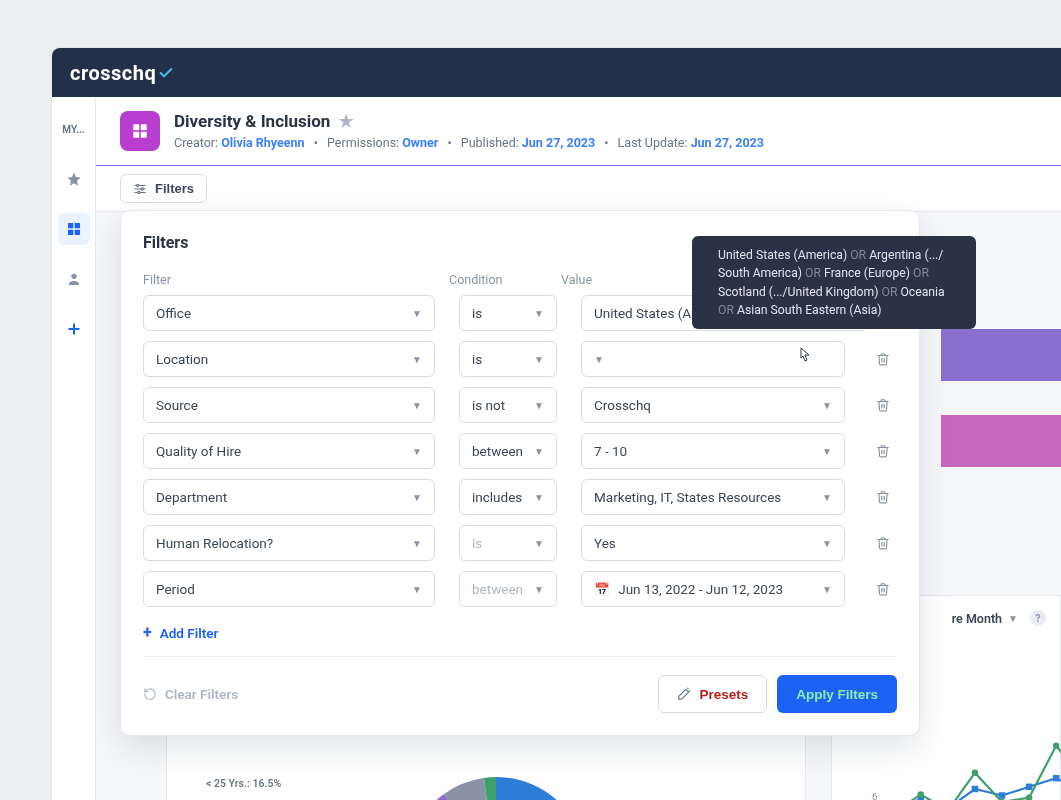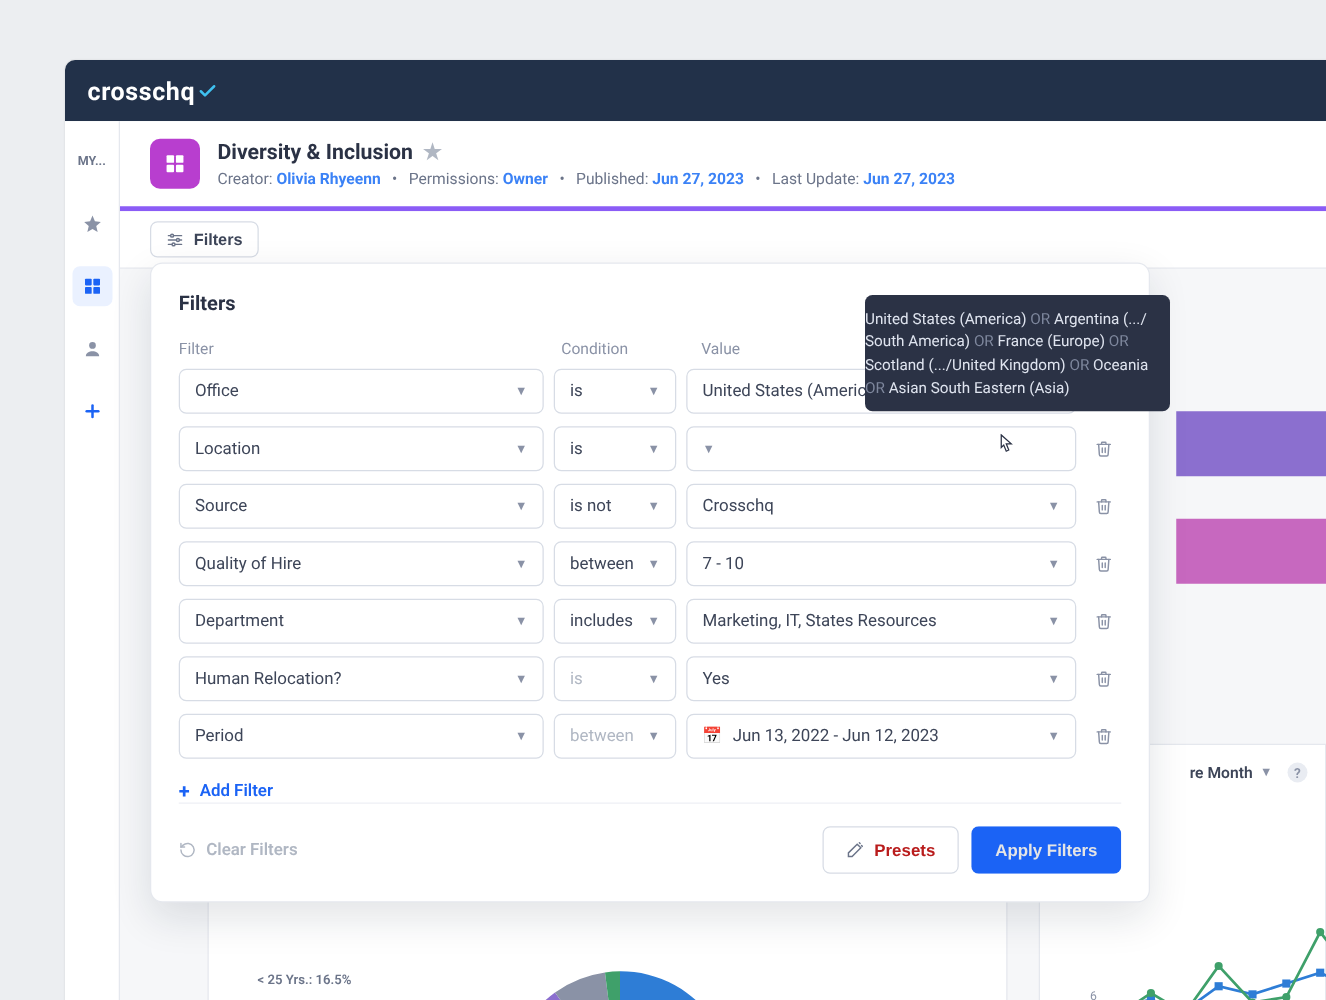--- a/index.html
+++ b/index.html
@@ -40,21 +40,21 @@
     display: flex; flex-direction: column; align-items: center; padding-top: 16px; gap: 18px;
   }
   .sidenav .navitem {
     width: 32px; height: 32px; display: flex; align-items: center; justify-content: center;
     border-radius: 6px; cursor: pointer; font-size: 10px; color: #6b7489; font-weight: 700;
   }
   .sidenav .navitem.active { background: #eaf1ff; color: #1b63f5; }
   .sidenav .navitem svg { width: 16px; height: 16px; }
   .content { flex: 1; position: relative; }
   .page-header {
-    background: #fff; border-bottom: 4px solid #8b5cf6;
+    background: #fff; border-bottom: 1px solid #8b5cf6;
     padding: 14px 24px;
     display: flex; gap: 14px; align-items: flex-start;
   }
   .page-icon {
     width: 40px; height: 40px; background: #b83ecf; border-radius: 8px;
     display: flex; align-items: center; justify-content: center;
   }
   .page-icon svg { width: 18px; height: 18px; fill: #fff; }
   .page-titles h1 { font-size: 17px; font-weight: 700; color: #2b3245; display: inline-flex; align-items: center; gap: 8px; }
   .page-titles h1 .star { color: #b0b7c3; }
@@ -87,21 +87,21 @@
   .filters-panel h2 { font-size: 16px; font-weight: 700; color: #2b3245; margin-bottom: 20px; }
   .filter-head {
     display: grid;
     grid-template-columns: 292px 98px 1fr 28px;
     gap: 14px;
     font-size: 12.5px; color: #8a92a6; margin-bottom: 8px;
   }
   .filter-row {
     display: grid;
     grid-template-columns: 292px 98px 1fr 28px;
-    gap: 8px;
+    gap: 24px;
     margin-bottom: 10px;
     align-items: center;
   }
   .select {
     border: 1px solid #d7dce5; border-radius: 6px; background: #fff;
     padding: 0 12px; height: 36px;
     display: flex; align-items: center; justify-content: space-between;
     font-size: 13.5px; color: #3d4558; cursor: pointer;
   }
   .select.disabled { color: #b0b7c3; cursor: default; background: #fff; }
@@ -115,45 +115,45 @@
   }
   .trash svg { width: 14px; height: 16px; }
   .add-filter {
     display: inline-flex; align-items: center; gap: 8px;
     color: #1b63f5; font-weight: 600; font-size: 13.5px; cursor: pointer;
     margin-top: 6px;
   }
   .add-filter .plus { font-size: 16px; font-weight: 700; }
   .panel-footer {
     display: flex; align-items: center; justify-content: space-between;
-    border-top: 1px solid #eef0f5; margin-top: 0; padding-top: 18px; gap: 48px;
+    border-top: 1px solid #eef0f5; margin-top: 14px; padding-top: 18px; gap: 48px;
   }
   .clear-filters {
     display: inline-flex; align-items: center; gap: 8px;
     color: #b0b7c3; font-size: 13.5px; font-weight: 600; cursor: pointer;
   }
   .clear-filters svg { width: 14px; height: 14px; }
   .footer-actions { display: flex; gap: 10px; }
   .btn {
     height: 38px; padding: 0 18px; border-radius: 6px; font-size: 13.5px; font-weight: 600;
     display: inline-flex; align-items: center; gap: 8px; cursor: pointer;
     border: 1px solid transparent;
   }
   .btn.secondary { background: #fff; border-color: #d7dce5; color: #b91c1c; }
-  .btn.primary { background: #1b63f5; color: #e5e5e5; }
+  .btn.primary { background: #1b63f5; color: #86efac; }
   .btn svg { width: 14px; height: 14px; }
 
   
   .tooltip {
     position: absolute;
     top: 139px; left: 596px;
-    width: 244px;
+    width: 284px;
     background: #2b3245; color: #dfe4ef;
     font-size: 12.2px; line-height: 1.5;
-    padding: 10px 0; border-radius: 6px;
+    padding: 10px 26px; border-radius: 6px;
     z-index: 80;
   }
   .tooltip .or { color: #7e879d; }
   .cursor-ptr {
     position: absolute; top: 250px; left: 700px; z-index: 90;
   }
 
   
   .bg-chart-bars {
     position: absolute; top: 206px; right: 0; width: 180px; height: 280px;

